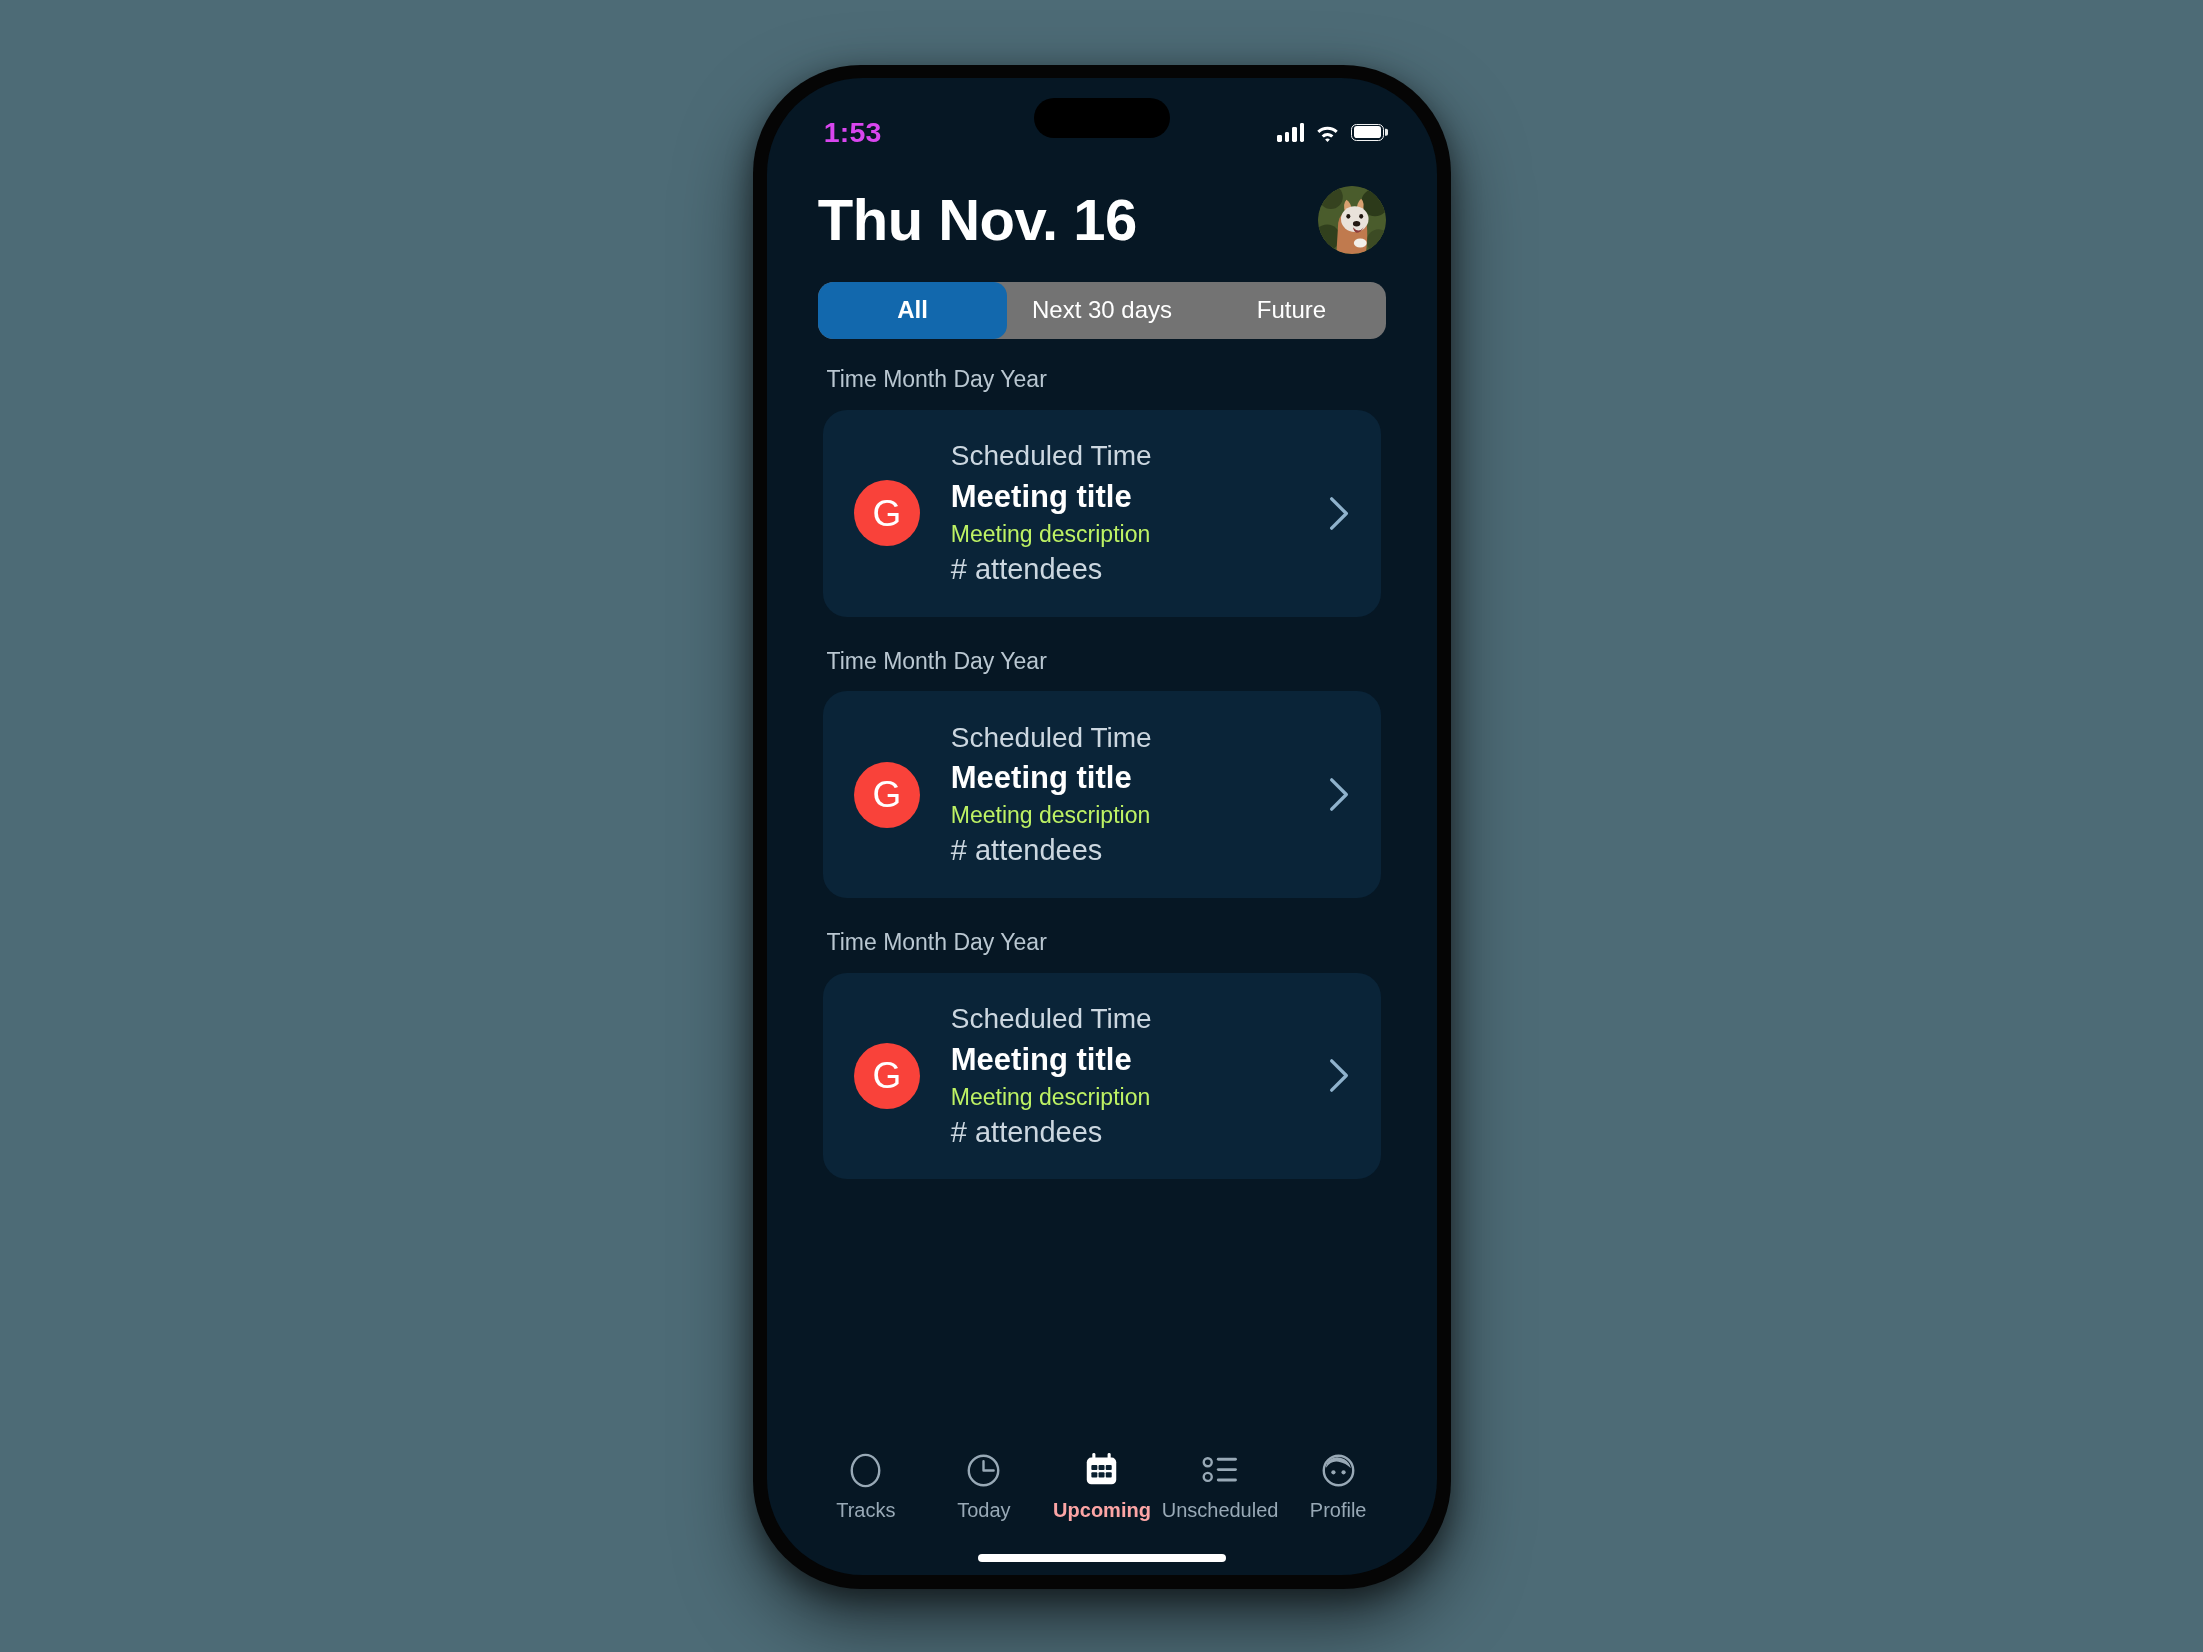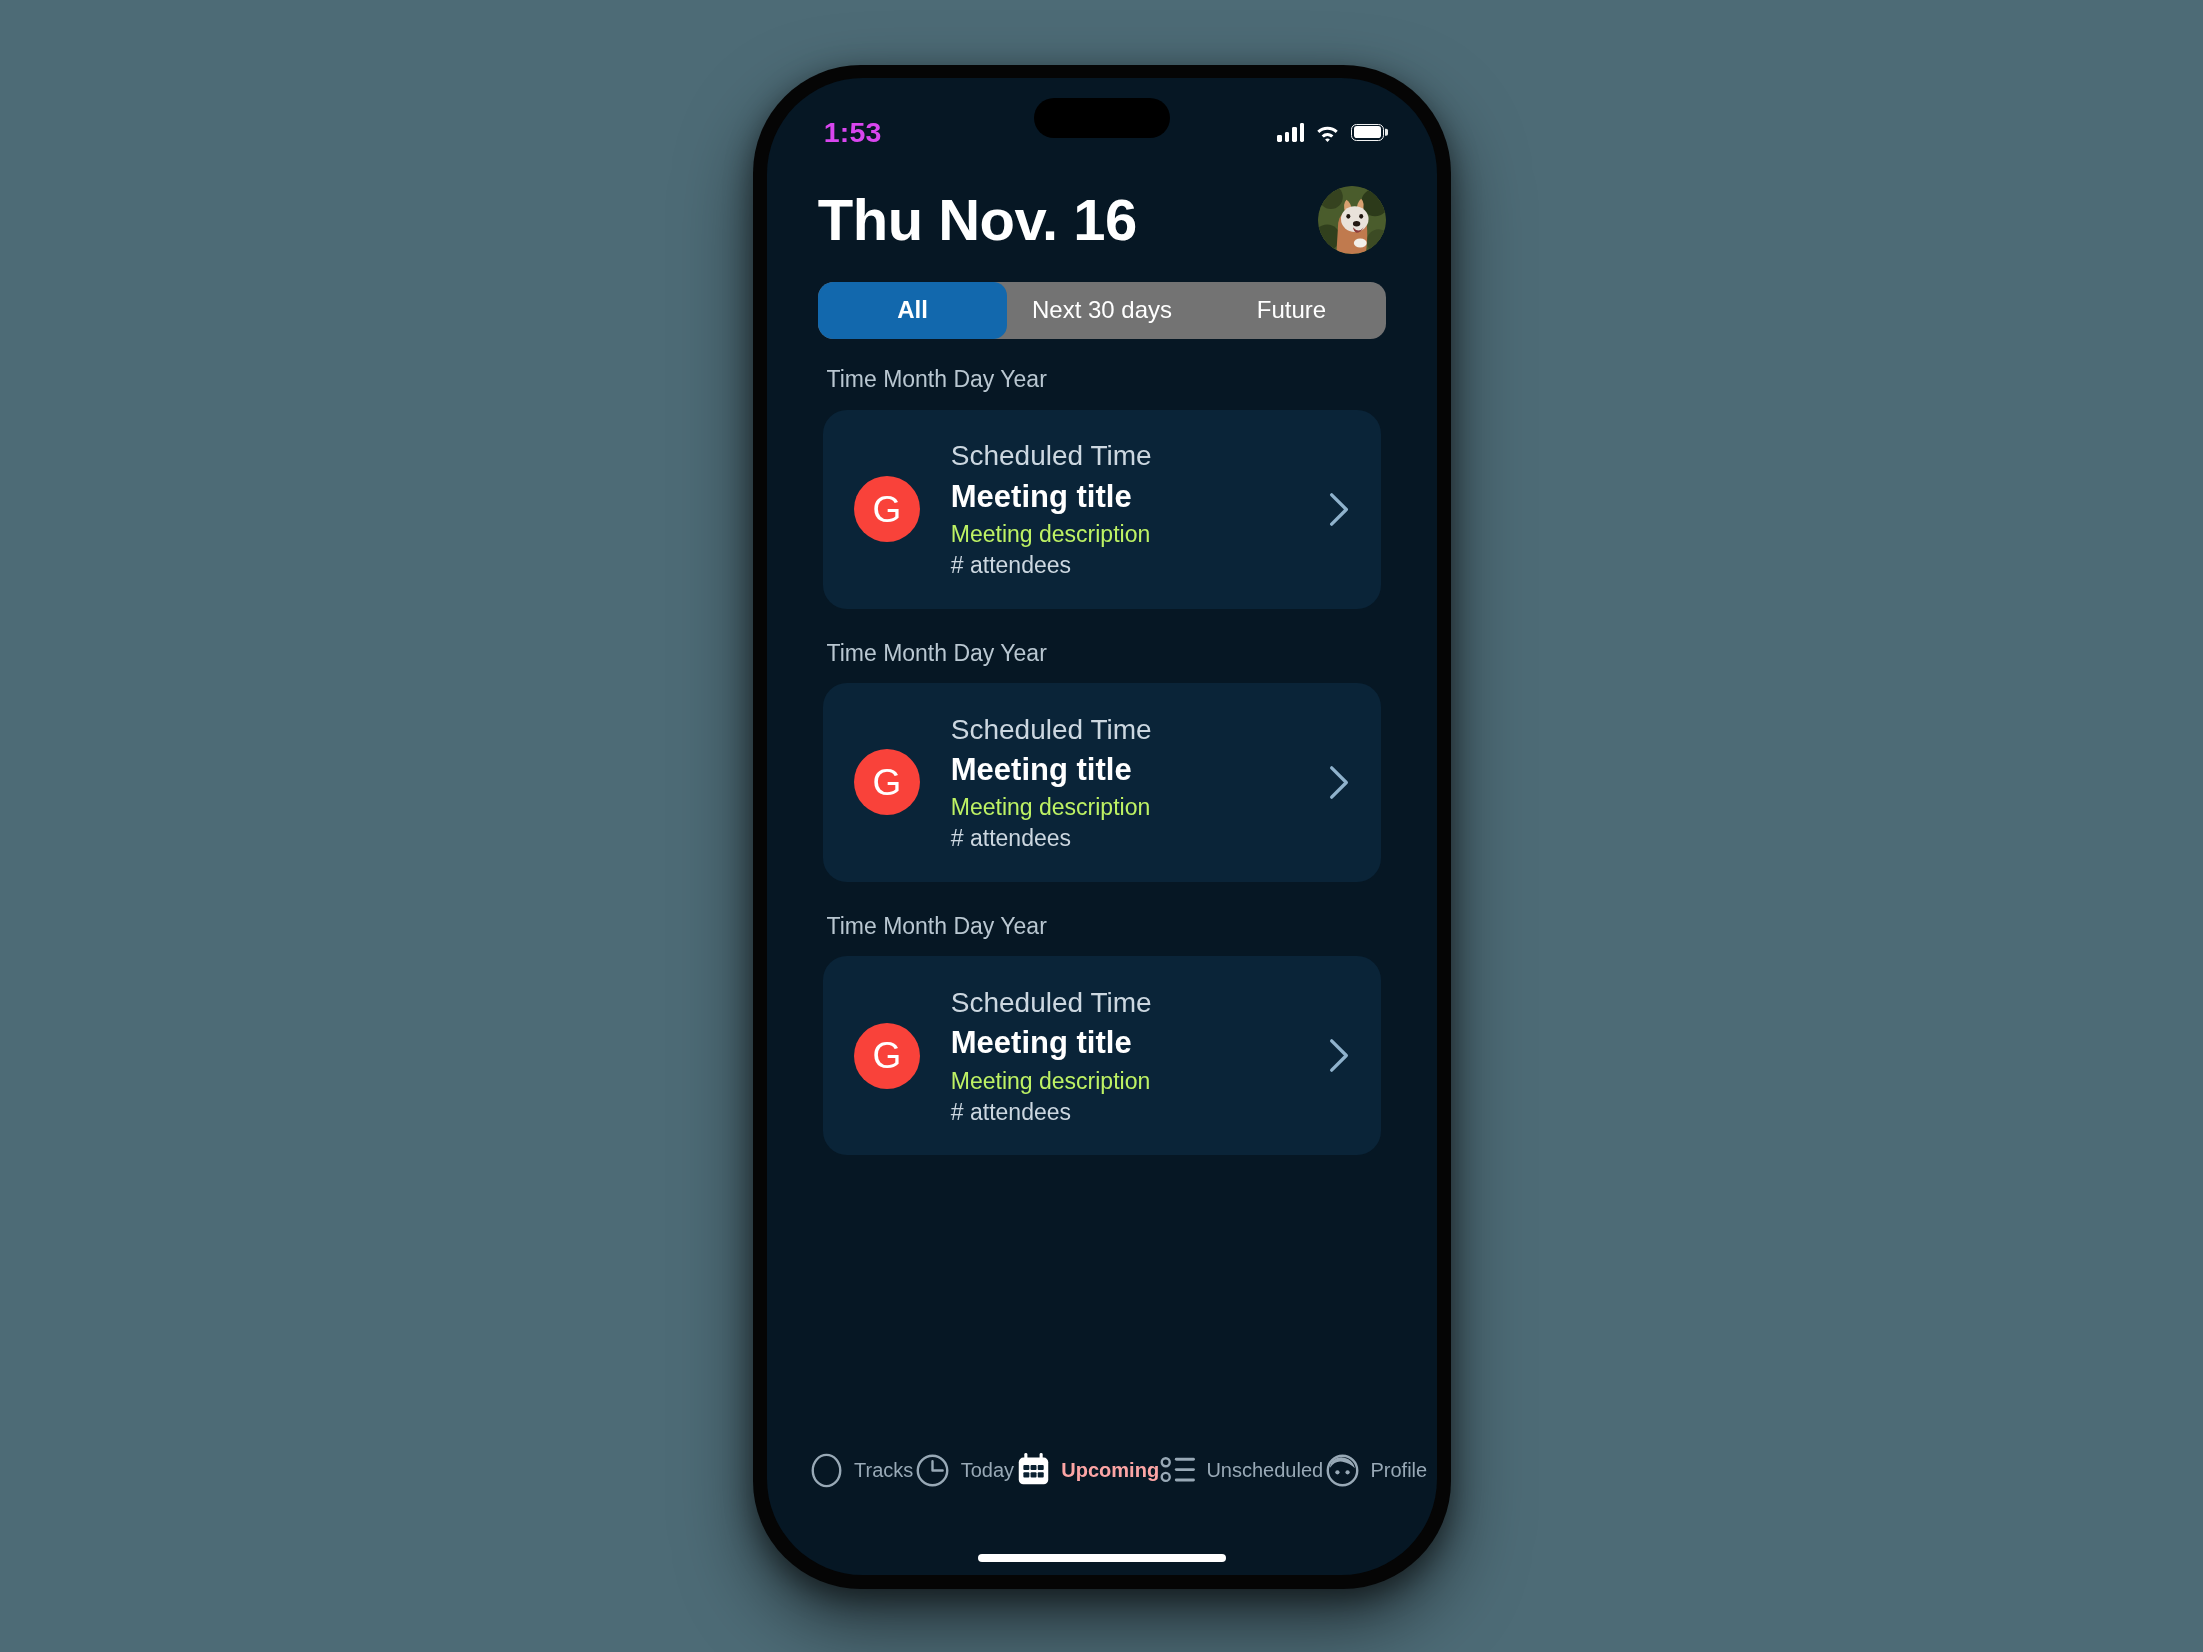--- a/index.html
+++ b/index.html
@@ -234,21 +234,21 @@
     margin:1.8px 0 1.8px;
   }
   .card-desc {
     color:#bef264;
     font-size:23px;
     font-weight:400;
     line-height:1.35;
   }
   .card-attendees {
     color:#ccd7e0;
-    font-size:23px;
+    font-size:29px;
     font-weight:400;
     line-height:1.35;
   }
 
   .chevron-icon {
     flex:0 0 auto;
     width:22px; height:37px;
     display:block;
     margin-left:11px;
   }
@@ -259,21 +259,21 @@
     display:flex;
     align-items:flex-start;
     justify-content:space-between;
     padding:13px 40px 0 40px;
     height:116px;
   }
 
   .tab-item {
     flex:1;
     display:flex;
-    flex-direction:row;
+    flex-direction:column;
     align-items:center;
     gap:8.3px;
     cursor:pointer;
     user-select:none;
   }
 
   .tab-icon {
     width:39px; height:39px;
     display:flex;
     align-items:center;

